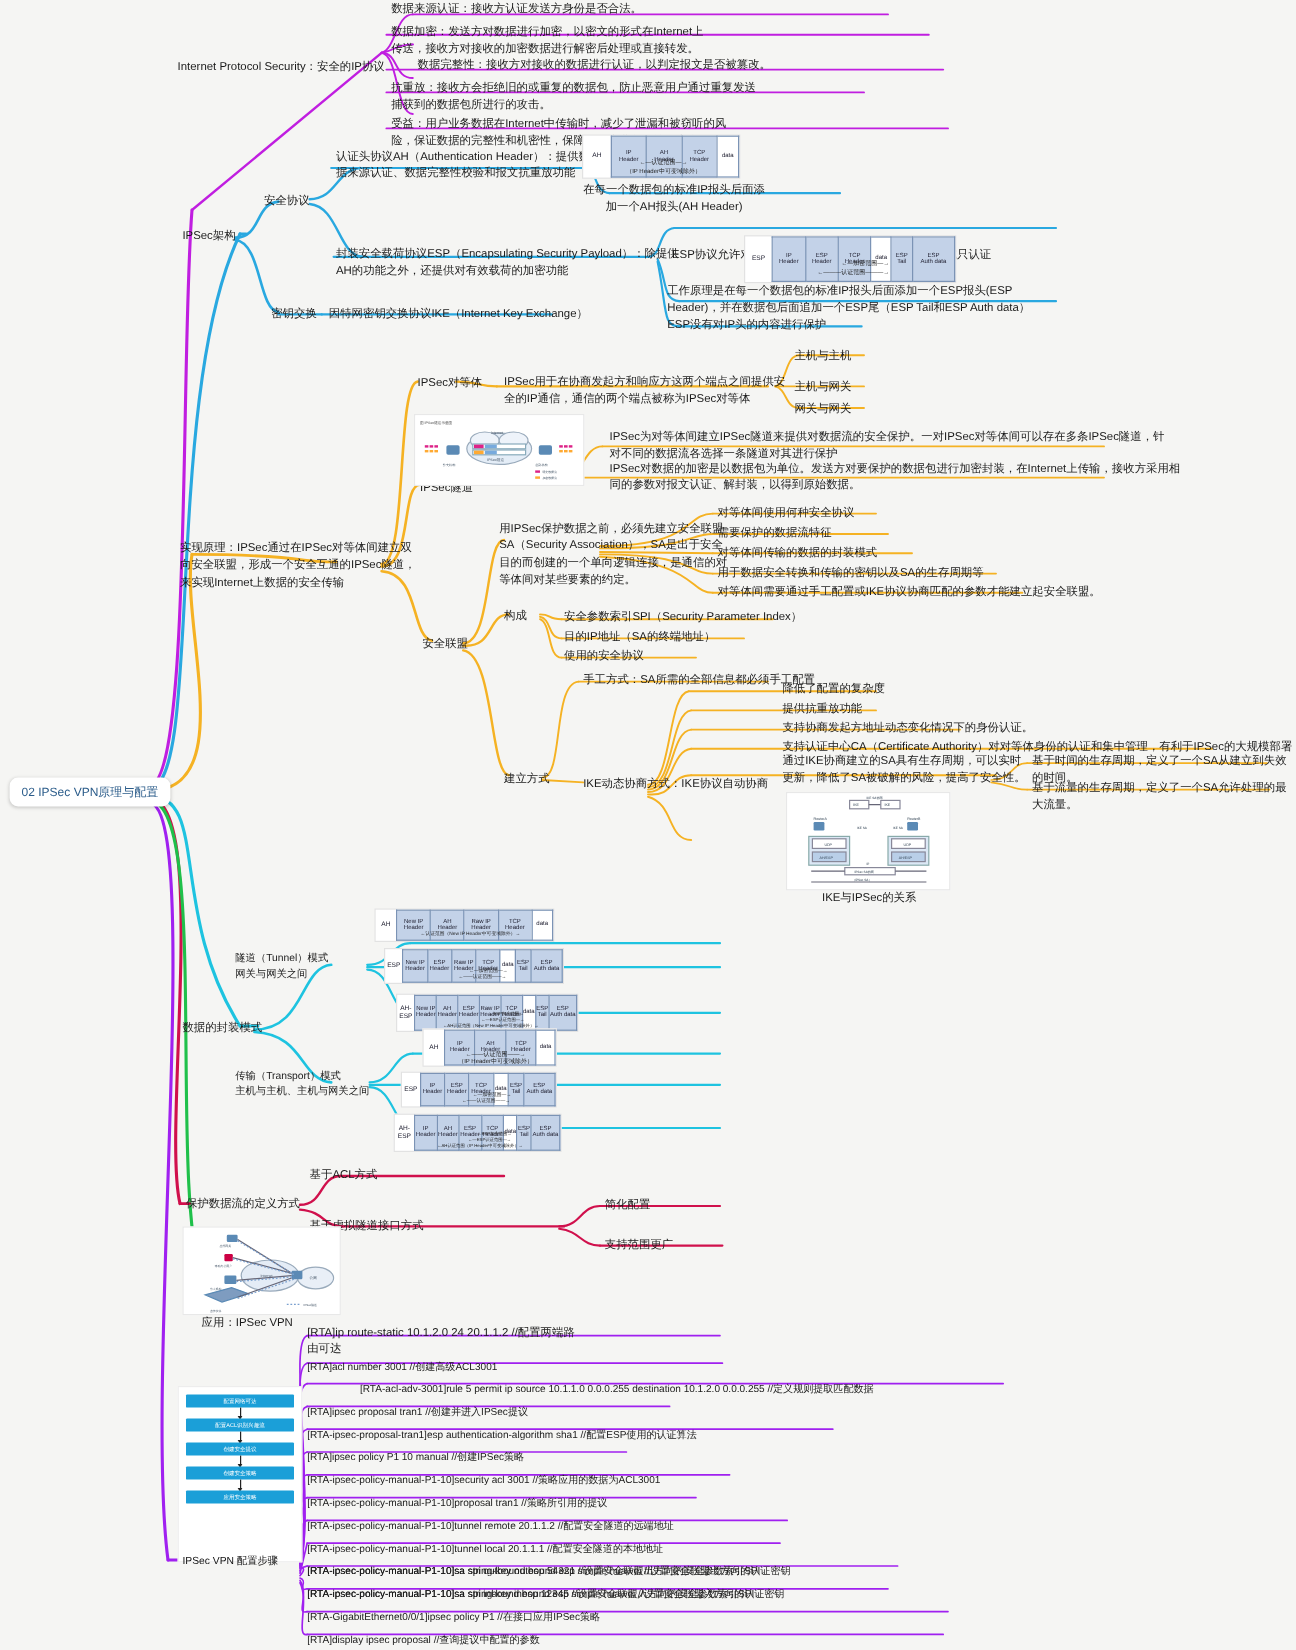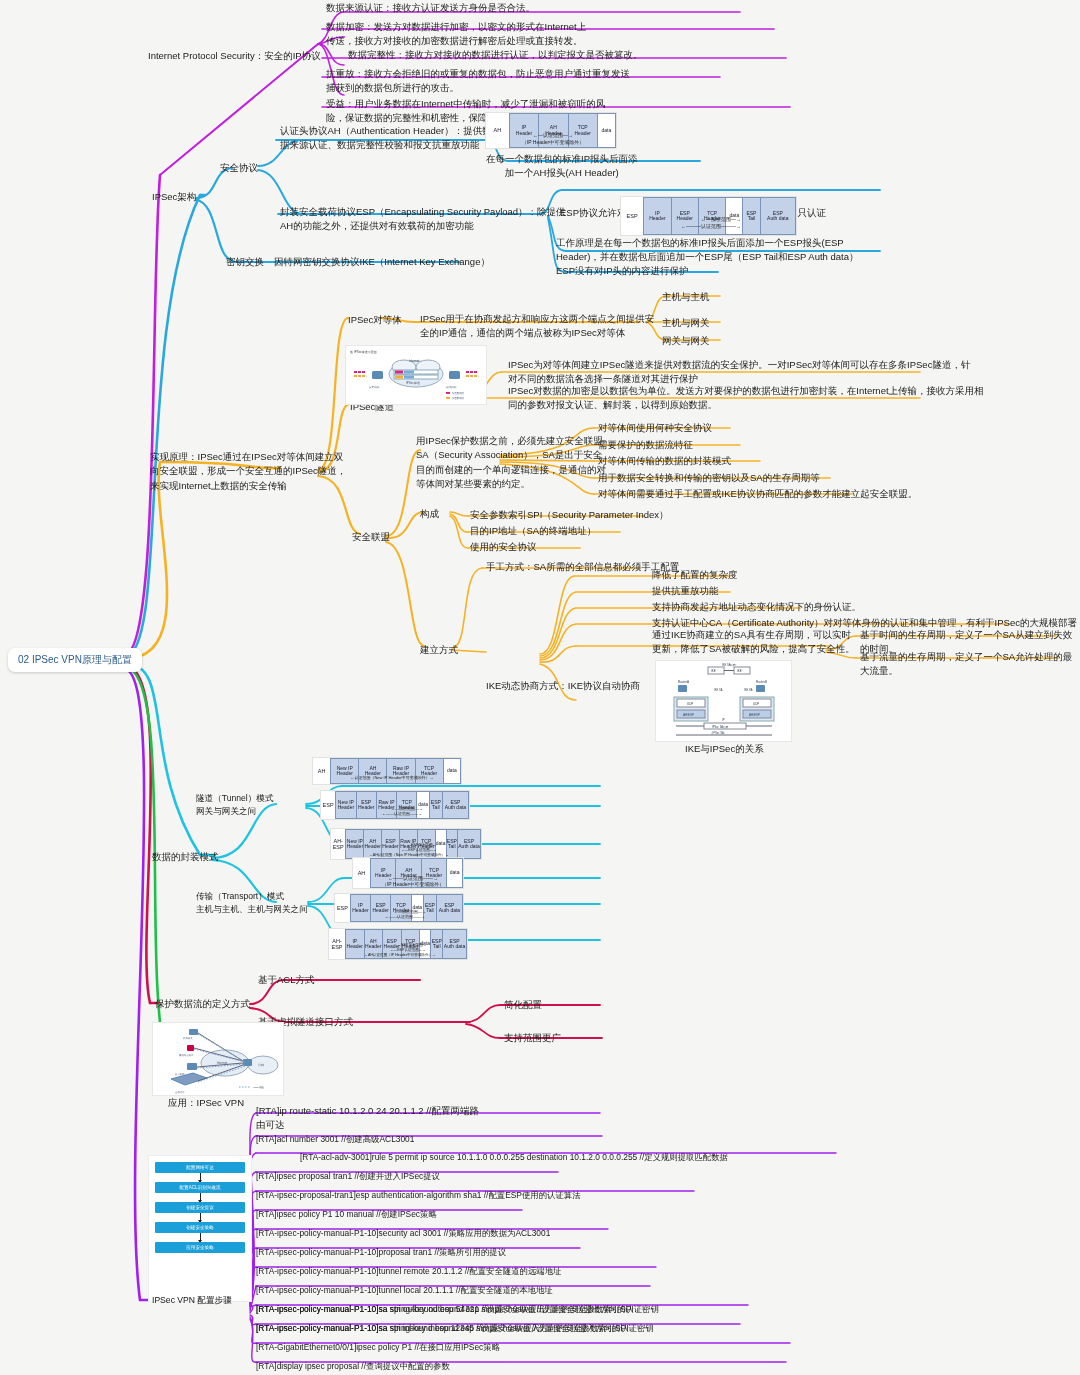--- a/index.html
+++ b/index.html
@@ -324,21 +324,21 @@
   <div class="node" style="left:598px;top:471px;">用于数据安全转换和传输的密钥以及SA的生存周期等</div>
   <div class="node" style="left:598px;top:487px;">对等体间需要通过手工配置或IKE协议协商匹配的参数才能建立起安全联盟。</div>
 
   <div class="node" style="left:420px;top:507px;">构成</div>
   <div class="node" style="left:470px;top:508px;">安全参数索引SPI（Security Parameter Index）</div>
   <div class="node" style="left:470px;top:524px;">目的IP地址（SA的终端地址）</div>
   <div class="node" style="left:470px;top:540px;">使用的安全协议</div>
 
   <div class="node" style="left:420px;top:643px;">建立方式</div>
   <div class="node" style="left:486px;top:560px;">手工方式：SA所需的全部信息都必须手工配置</div>
-  <div class="node" style="left:486px;top:679px;text-align:center;">IKE动态协商方式：IKE协议自动协商</div>
+  <div class="node" style="left:486px;top:647px;text-align:center;">IKE动态协商方式：IKE协议自动协商</div>
   <div class="node" style="left:652px;top:568px;">降低了配置的复杂度</div>
   <div class="node" style="left:652px;top:584px;">提供抗重放功能</div>
   <div class="node" style="left:652px;top:600px;">支持协商发起方地址动态变化情况下的身份认证。</div>
   <div class="node" style="left:652px;top:616px;">支持认证中心CA（Certificate Authority）对对等体身份的认证和集中管理，有利于IPSec的大规模部署</div>
   <div class="node" style="left:652px;top:628px;">通过IKE协商建立的SA具有生存周期，可以实时
 更新，降低了SA被破解的风险，提高了安全性。</div>
   <div class="node" style="left:860px;top:628px;">基于时间的生存周期，定义了一个SA从建立到失效的时间。</div>
   <div class="node" style="left:860px;top:650px;">基于流量的生存周期，定义了一个SA允许处理的最大流量。</div>
 
   <div class="imgbox" style="left:655px;top:660px;width:135px;height:80px;">

